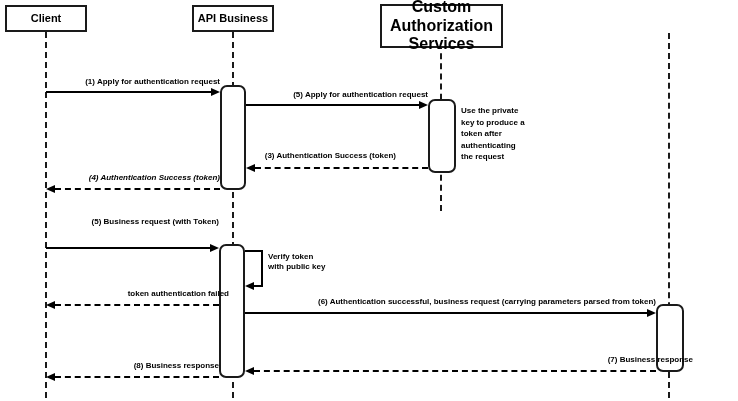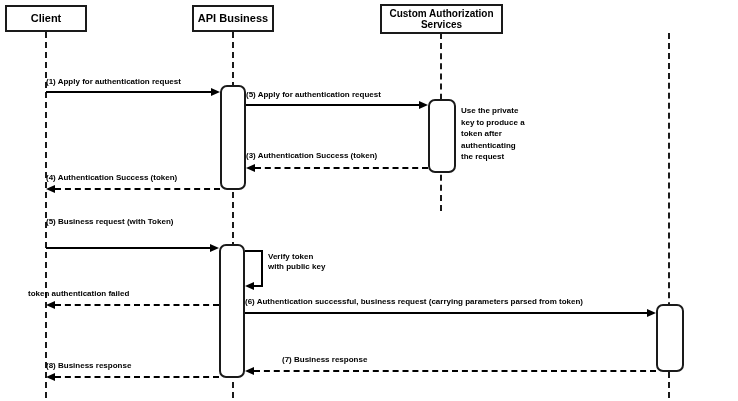--- a/index.html
+++ b/index.html
@@ -15,21 +15,21 @@
   .lifeline{position:absolute;width:0;border-left:2px dashed #1a1a1a;}
   .activation{
     position:absolute;background:#fff;border:2px solid #1a1a1a;border-radius:7px;box-sizing:border-box;
   }
   .line-h{position:absolute;height:0;border-top:2px solid #000;}
   .line-h.dashed{border-top-style:dashed;}
   .line-v{position:absolute;width:0;border-left:2px solid #000;}
   .arrow-r{position:absolute;width:0;height:0;border-top:4px solid transparent;border-bottom:4px solid transparent;border-left:9px solid #000;}
   .arrow-l{position:absolute;width:0;height:0;border-top:4px solid transparent;border-bottom:4px solid transparent;border-right:9px solid #000;}
   .mlabel{
-    position:absolute;font-size:8px;font-weight:bold;text-align:left;
+    position:absolute;font-size:8px;font-weight:bold;text-align:right;
     white-space:nowrap;line-height:1.2;
   }
   .note{
     position:absolute;font-size:8px;font-weight:bold;text-align:left;
     line-height:1.45;white-space:pre-line;
   }
 </style>
 </head>
 <body>
 
@@ -39,21 +39,21 @@
   <div class="lifeline" style="left:232px;top:32px;height:366px;"></div>
   <div class="lifeline" style="left:440px;top:33px;height:178px;"></div>
   <div class="lifeline" style="left:668px;top:33px;height:365px;"></div>
 
   <div class="box" style="left:5px;top:5px;width:82px;height:27px;">
     <span>Client</span>
   </div>
   <div class="box" style="left:192px;top:5px;width:82px;height:27px;">
     <span>API Business</span>
   </div>
-  <div class="box" style="left:380px;top:4px;width:123px;height:30px;font-size:10px;">
+  <div class="box" style="left:380px;top:4px;width:123px;height:44px;font-size:16px;">
     <span>Custom Authorization
 Services</span>
   </div>
 
   <div class="activation" style="left:220px;top:85px;width:26px;height:105px;"></div>
   <div class="activation" style="left:428px;top:99px;width:28px;height:74px;"></div>
   <div class="activation" style="left:219px;top:244px;width:26px;height:134px;"></div>
   <div class="activation" style="left:656px;top:304px;width:28px;height:68px;"></div>
 
   <div class="mlabel" style="left:46px;top:77px;width:174px;">(1) Apply for authentication request</div>
@@ -67,36 +67,36 @@
   <div class="note" style="left:461px;top:105px;width:90px;">Use the private
 key to produce a
 token after
 authenticating
 the request</div>
 
   <div class="mlabel" style="left:246px;top:151px;width:150px;">(3) Authentication Success (token)</div>
   <div class="line-h dashed" style="left:255px;top:167px;width:173px;"></div>
   <div class="arrow-l" style="left:246px;top:164px;"></div>
 
-  <div class="mlabel" style="left:46px;top:173px;width:174px;">(4) Authentication Success (token)</div>
+  <div class="mlabel" style="left:46px;top:173px;width:174px;font-style:italic;">(4) Authentication Success (token)</div>
   <div class="line-h dashed" style="left:55px;top:188px;width:165px;"></div>
   <div class="arrow-l" style="left:46px;top:185px;"></div>
 
   <div class="mlabel" style="left:46px;top:217px;width:173px;">(5) Business request (with Token)</div>
   <div class="line-h" style="left:46px;top:247px;width:165px;"></div>
   <div class="arrow-r" style="left:210px;top:244px;"></div>
 
   <div class="line-h" style="left:245px;top:250px;width:18px;"></div>
   <div class="line-v" style="left:261px;top:250px;height:37px;"></div>
   <div class="line-h" style="left:253px;top:285px;width:10px;"></div>
   <div class="arrow-l" style="left:245px;top:282px;"></div>
   <div class="note" style="left:268px;top:252px;width:80px;line-height:1.3;">Verify token
 with public key</div>
 
-  <div class="mlabel" style="left:28px;top:289px;width:173px;">token authentication failed</div>
+  <div class="mlabel" style="left:56px;top:289px;width:173px;">token authentication failed</div>
   <div class="line-h dashed" style="left:55px;top:304px;width:164px;"></div>
   <div class="arrow-l" style="left:46px;top:301px;"></div>
 
   <div class="mlabel" style="left:245px;top:297px;width:411px;">(6) Authentication successful, business request (carrying parameters parsed from token)</div>
   <div class="line-h" style="left:245px;top:312px;width:403px;"></div>
   <div class="arrow-r" style="left:647px;top:309px;"></div>
 
   <div class="mlabel" style="left:245px;top:355px;width:411px;padding-left:37px;">(7) Business response</div>
   <div class="line-h dashed" style="left:254px;top:370px;width:402px;"></div>
   <div class="arrow-l" style="left:245px;top:367px;"></div>

